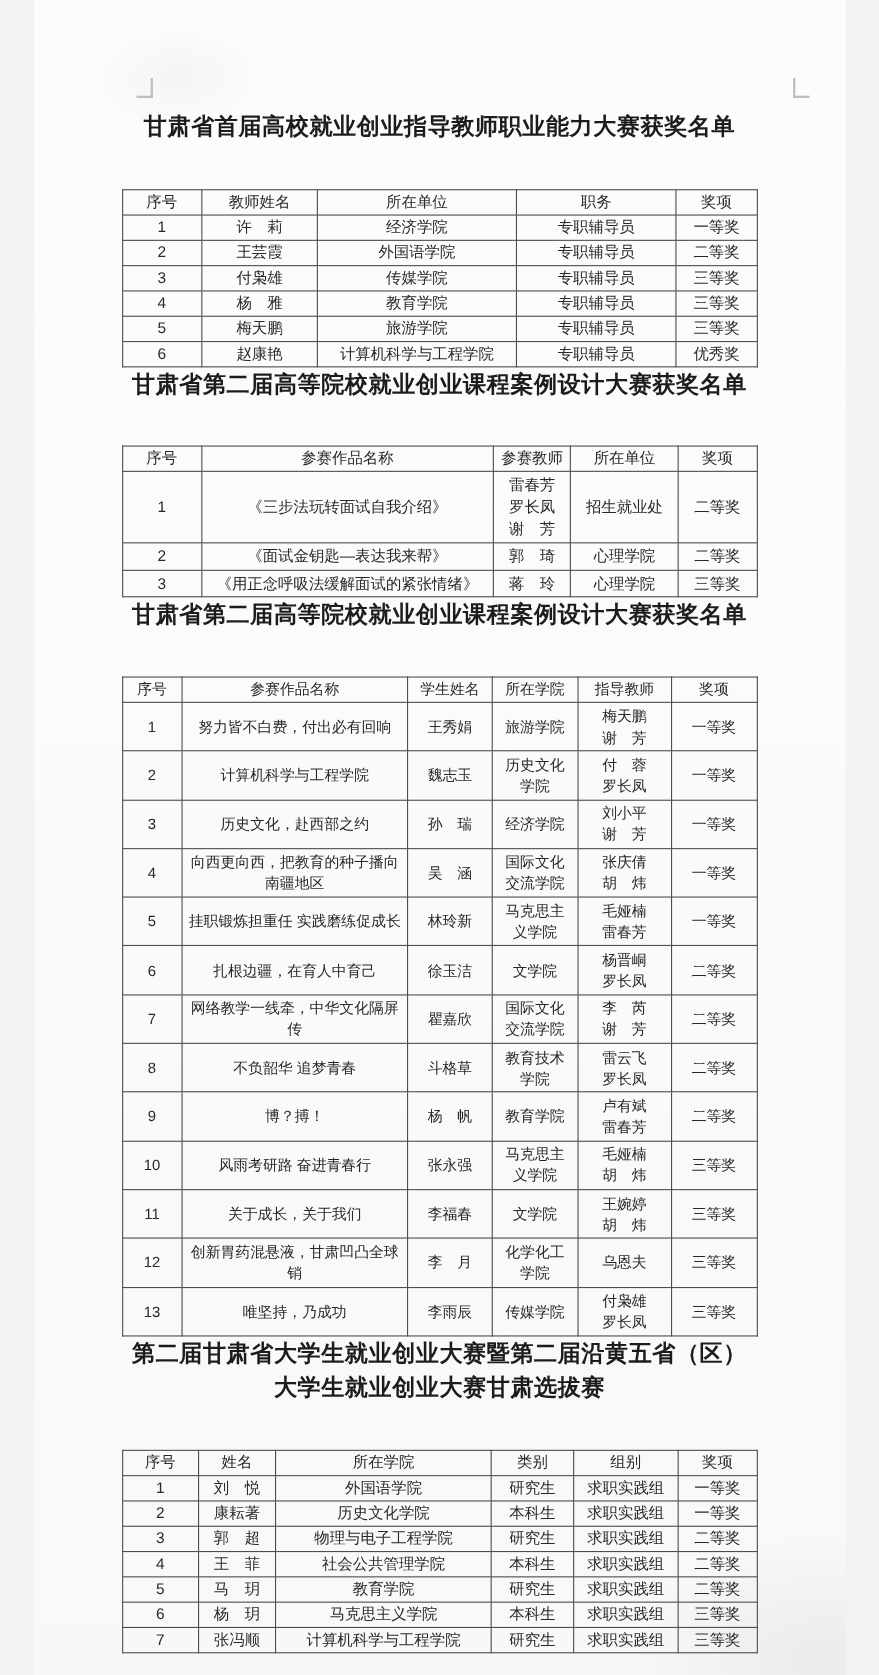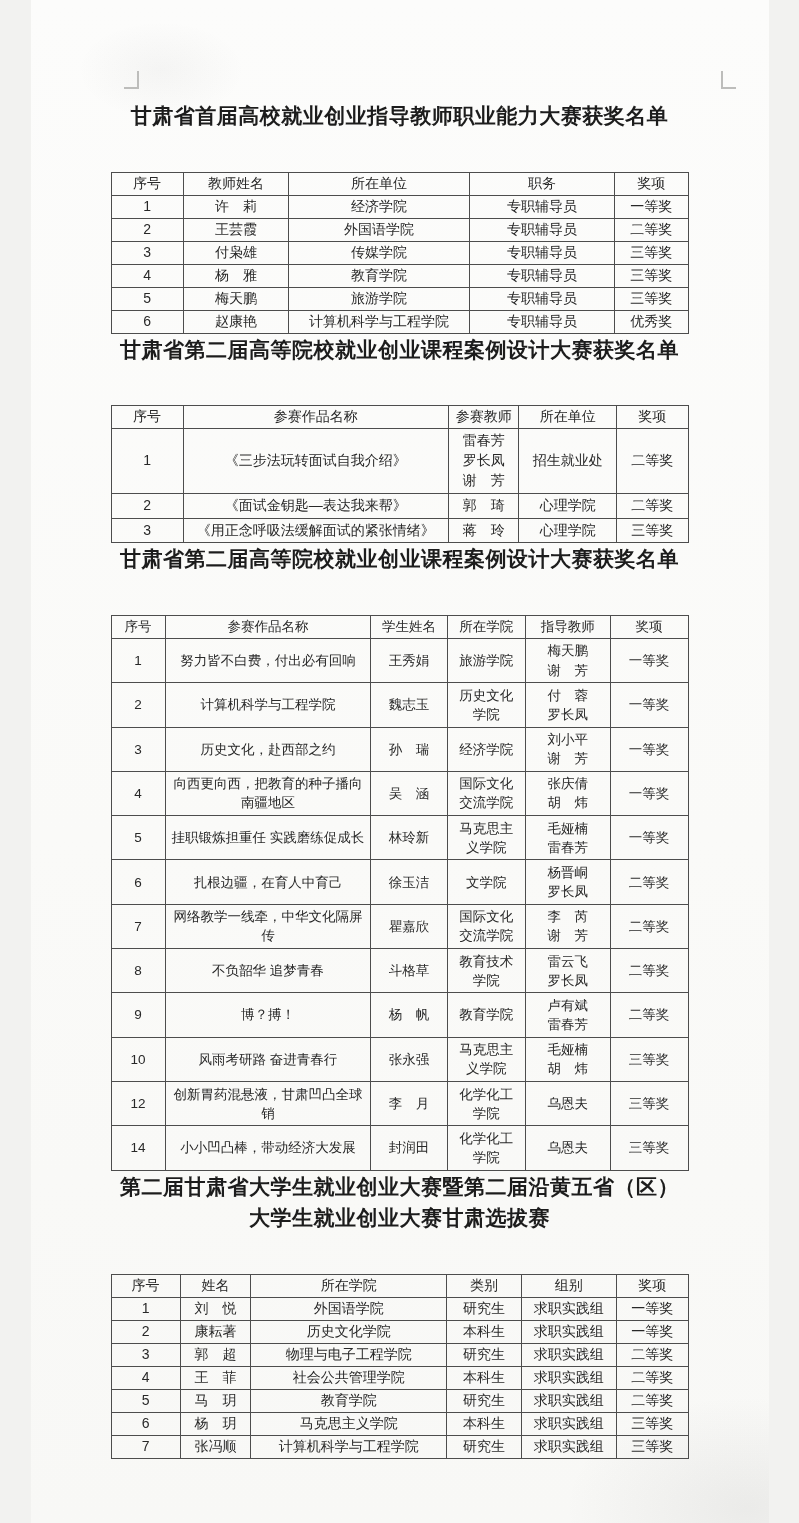--- a/index.html
+++ b/index.html
@@ -312,35 +312,44 @@
               <td>10</td>
               <td>风雨考研路 奋进青春行</td>
               <td>张永强</td>
               <td>马克思主
 义学院</td>
               <td>毛娅楠
 胡　炜</td>
               <td>三等奖</td>
             </tr>
             <tr>
+              <td>11</td>
+              <td>关于成长，关于我们</td>
+              <td>李福春</td>
+              <td>文学院</td>
+              <td>王婉婷
+胡　炜</td>
+              <td>三等奖</td>
+            </tr>
+            <tr>
               <td>12</td>
               <td>创新胃药混悬液，甘肃凹凸全球销</td>
               <td>李　月</td>
               <td>化学化工
 学院</td>
               <td>乌恩夫</td>
               <td>三等奖</td>
             </tr>
             <tr>
-              <td>14</td>
-              <td>小小凹凸棒，带动经济大发展</td>
-              <td>封润田</td>
-              <td>化学化工
-学院</td>
-              <td>乌恩夫</td>
+              <td>13</td>
+              <td>唯坚持，乃成功</td>
+              <td>李雨辰</td>
+              <td>传媒学院</td>
+              <td>付枭雄
+罗长凤</td>
               <td>三等奖</td>
             </tr>
           </tbody>
         </table>
     </section>
 
     <section class="award-section">
       <h2 class="title">第二届甘肃省大学生就业创业大赛暨第二届沿黄五省（区）大学生就业创业大赛甘肃选拔赛</h2>
       <table class="awards t4">
         <colgroup>

